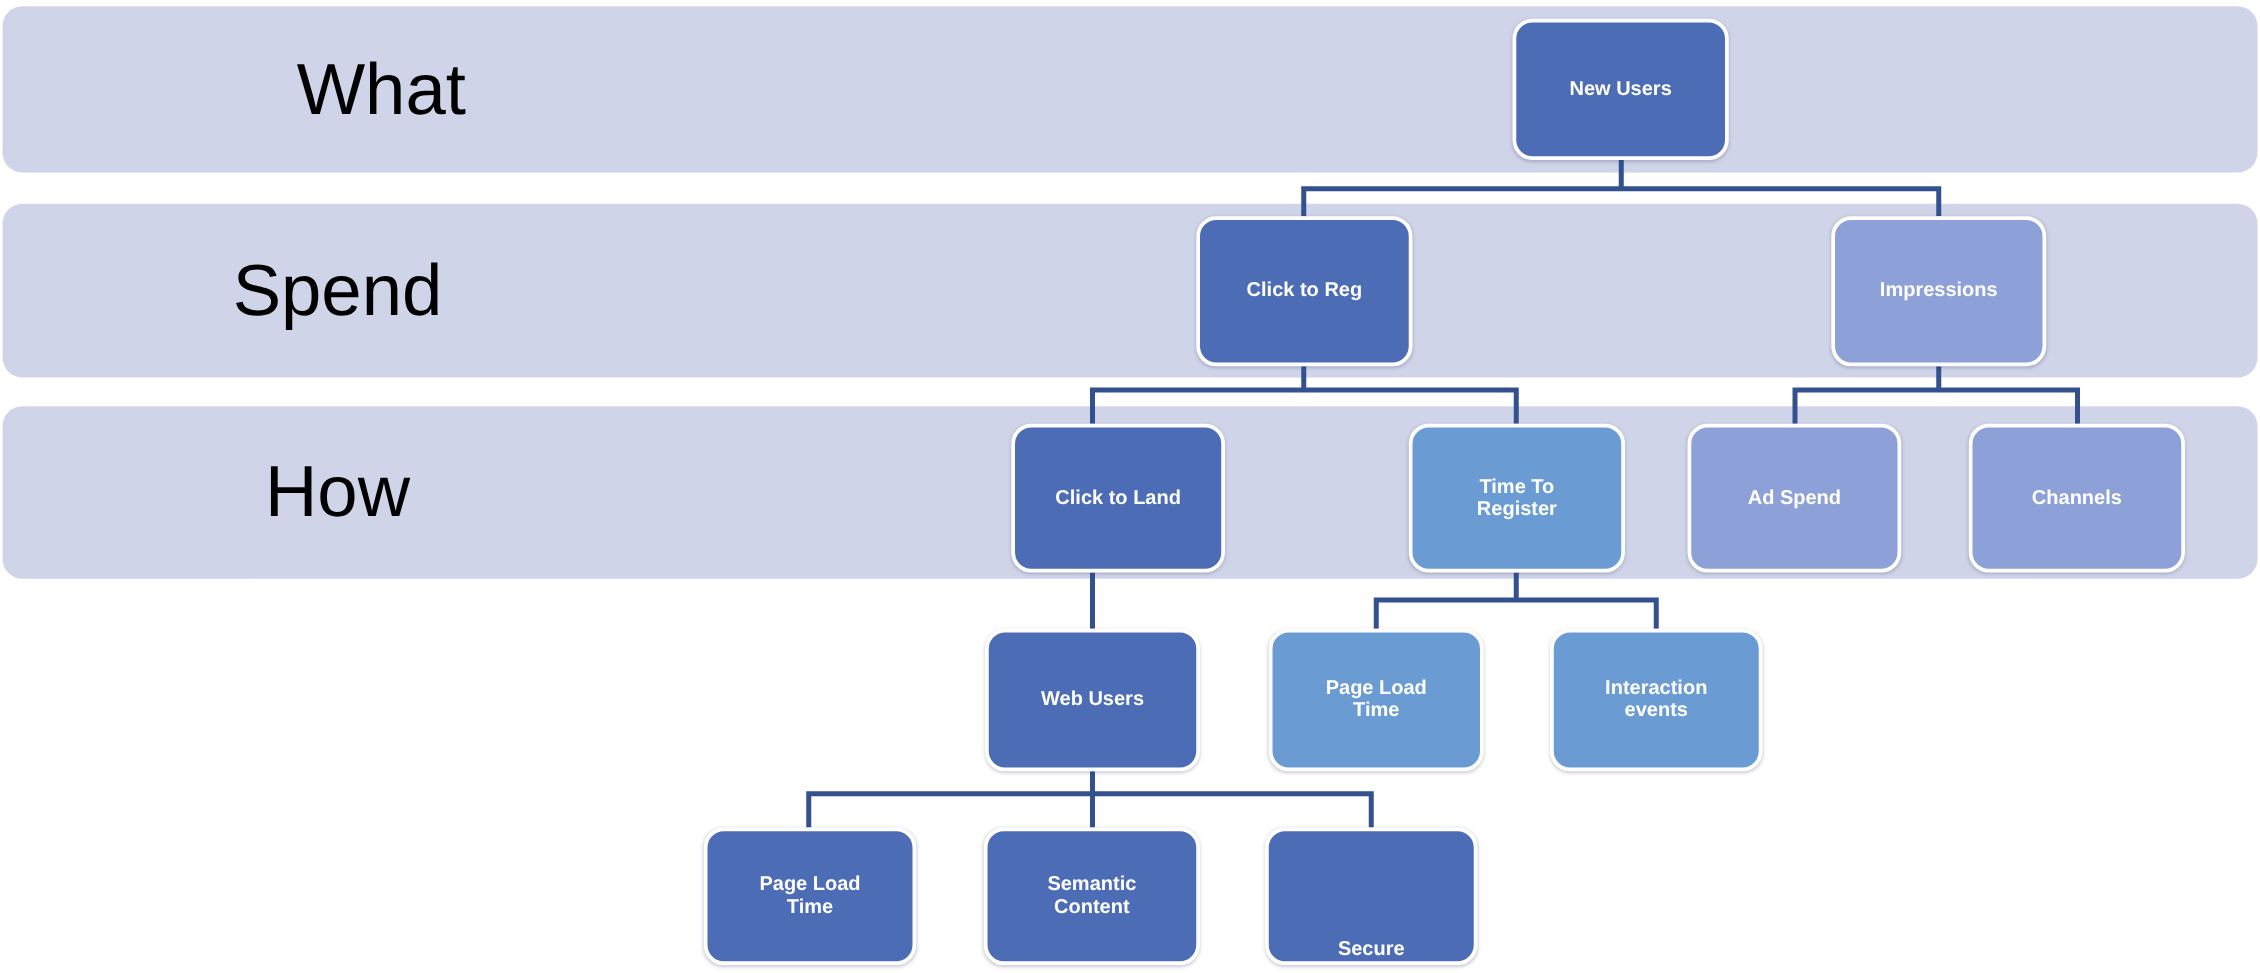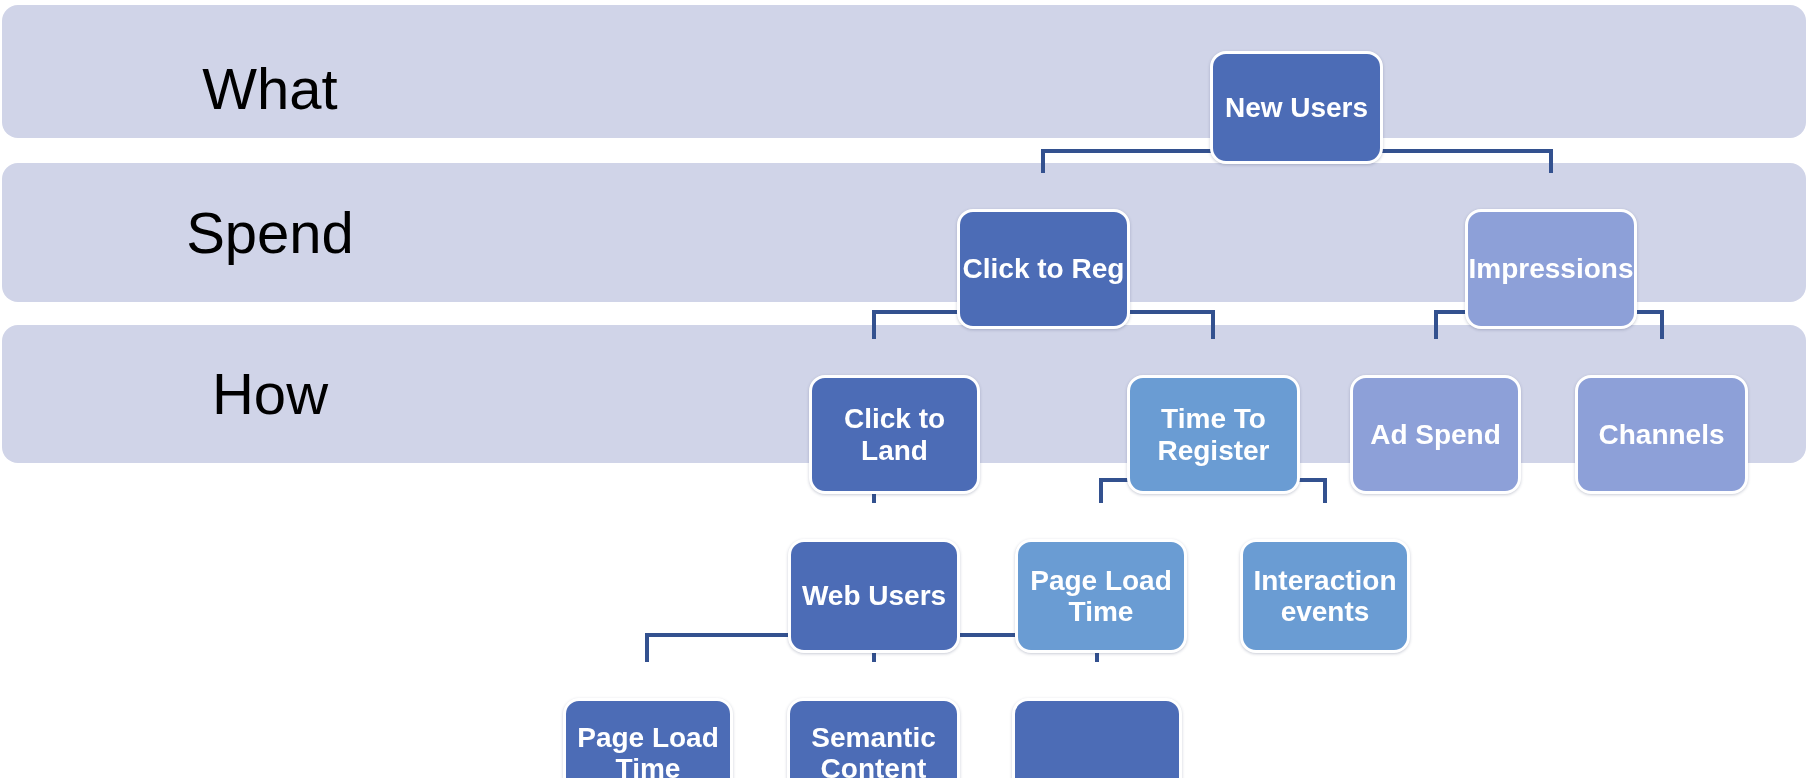--- a/index.html
+++ b/index.html
@@ -20,45 +20,44 @@
   #band-driver{top:163px;height:139px;}
   #band-how{top:325px;height:138px;}
 
   
   .row-label{
     position:absolute;left:0;width:540px;
     text-align:center;
     font-size:58px;font-weight:400;color:var(--labelcolor,#000);
     z-index:2;
   }
-  #label-what{top:22px;height:133px;line-height:133px;}
+  #label-what{top:5px;height:133px;line-height:133px;padding-left:35px;}
   #label-driver{top:163px;height:139px;line-height:139px;}
   #label-how{top:325px;height:138px;line-height:138px;}
 
   
   svg.connectors{position:absolute;left:0;top:0;z-index:1;}
   svg.connectors path{
     fill:none;
     stroke:var(--connector,#33518f);
     stroke-width:4;
   }
 
   
   .node{
     position:absolute;z-index:3;
     display:flex;align-items:center;justify-content:center;
     text-align:center;
     color:var(--nodetext,#fff);
-    font-size:28px;font-weight:700;line-height:1.12;
+    font-size:16px;font-weight:700;line-height:1.12;
     border:3px solid #ffffff;
     border-radius:16px;
     box-sizing:border-box;
     white-space:pre-line;
     box-shadow:0 1px 3px rgba(40,50,90,0.25);
-    margin-top:36px;
   }
   #n-new-users        {left:1210px;top:15px; width:173px;height:113px;}
   #n-click-to-reg     {left:957px; top:173px;width:173px;height:120px;}
   #n-impressions      {left:1465px;top:173px;width:172px;height:120px;}
   #n-click-to-land    {left:809px; top:339px;width:171px;height:119px;}
   #n-time-to-register {left:1127px;top:339px;width:173px;height:119px;}
   #n-ad-spend         {left:1350px;top:339px;width:171px;height:119px;}
   #n-channels         {left:1575px;top:339px;width:173px;height:119px;}
   #n-web-vitals       {left:788px; top:503px;width:172px;height:114px;}
   #n-plt-register     {left:1015px;top:503px;width:172px;height:114px;}

